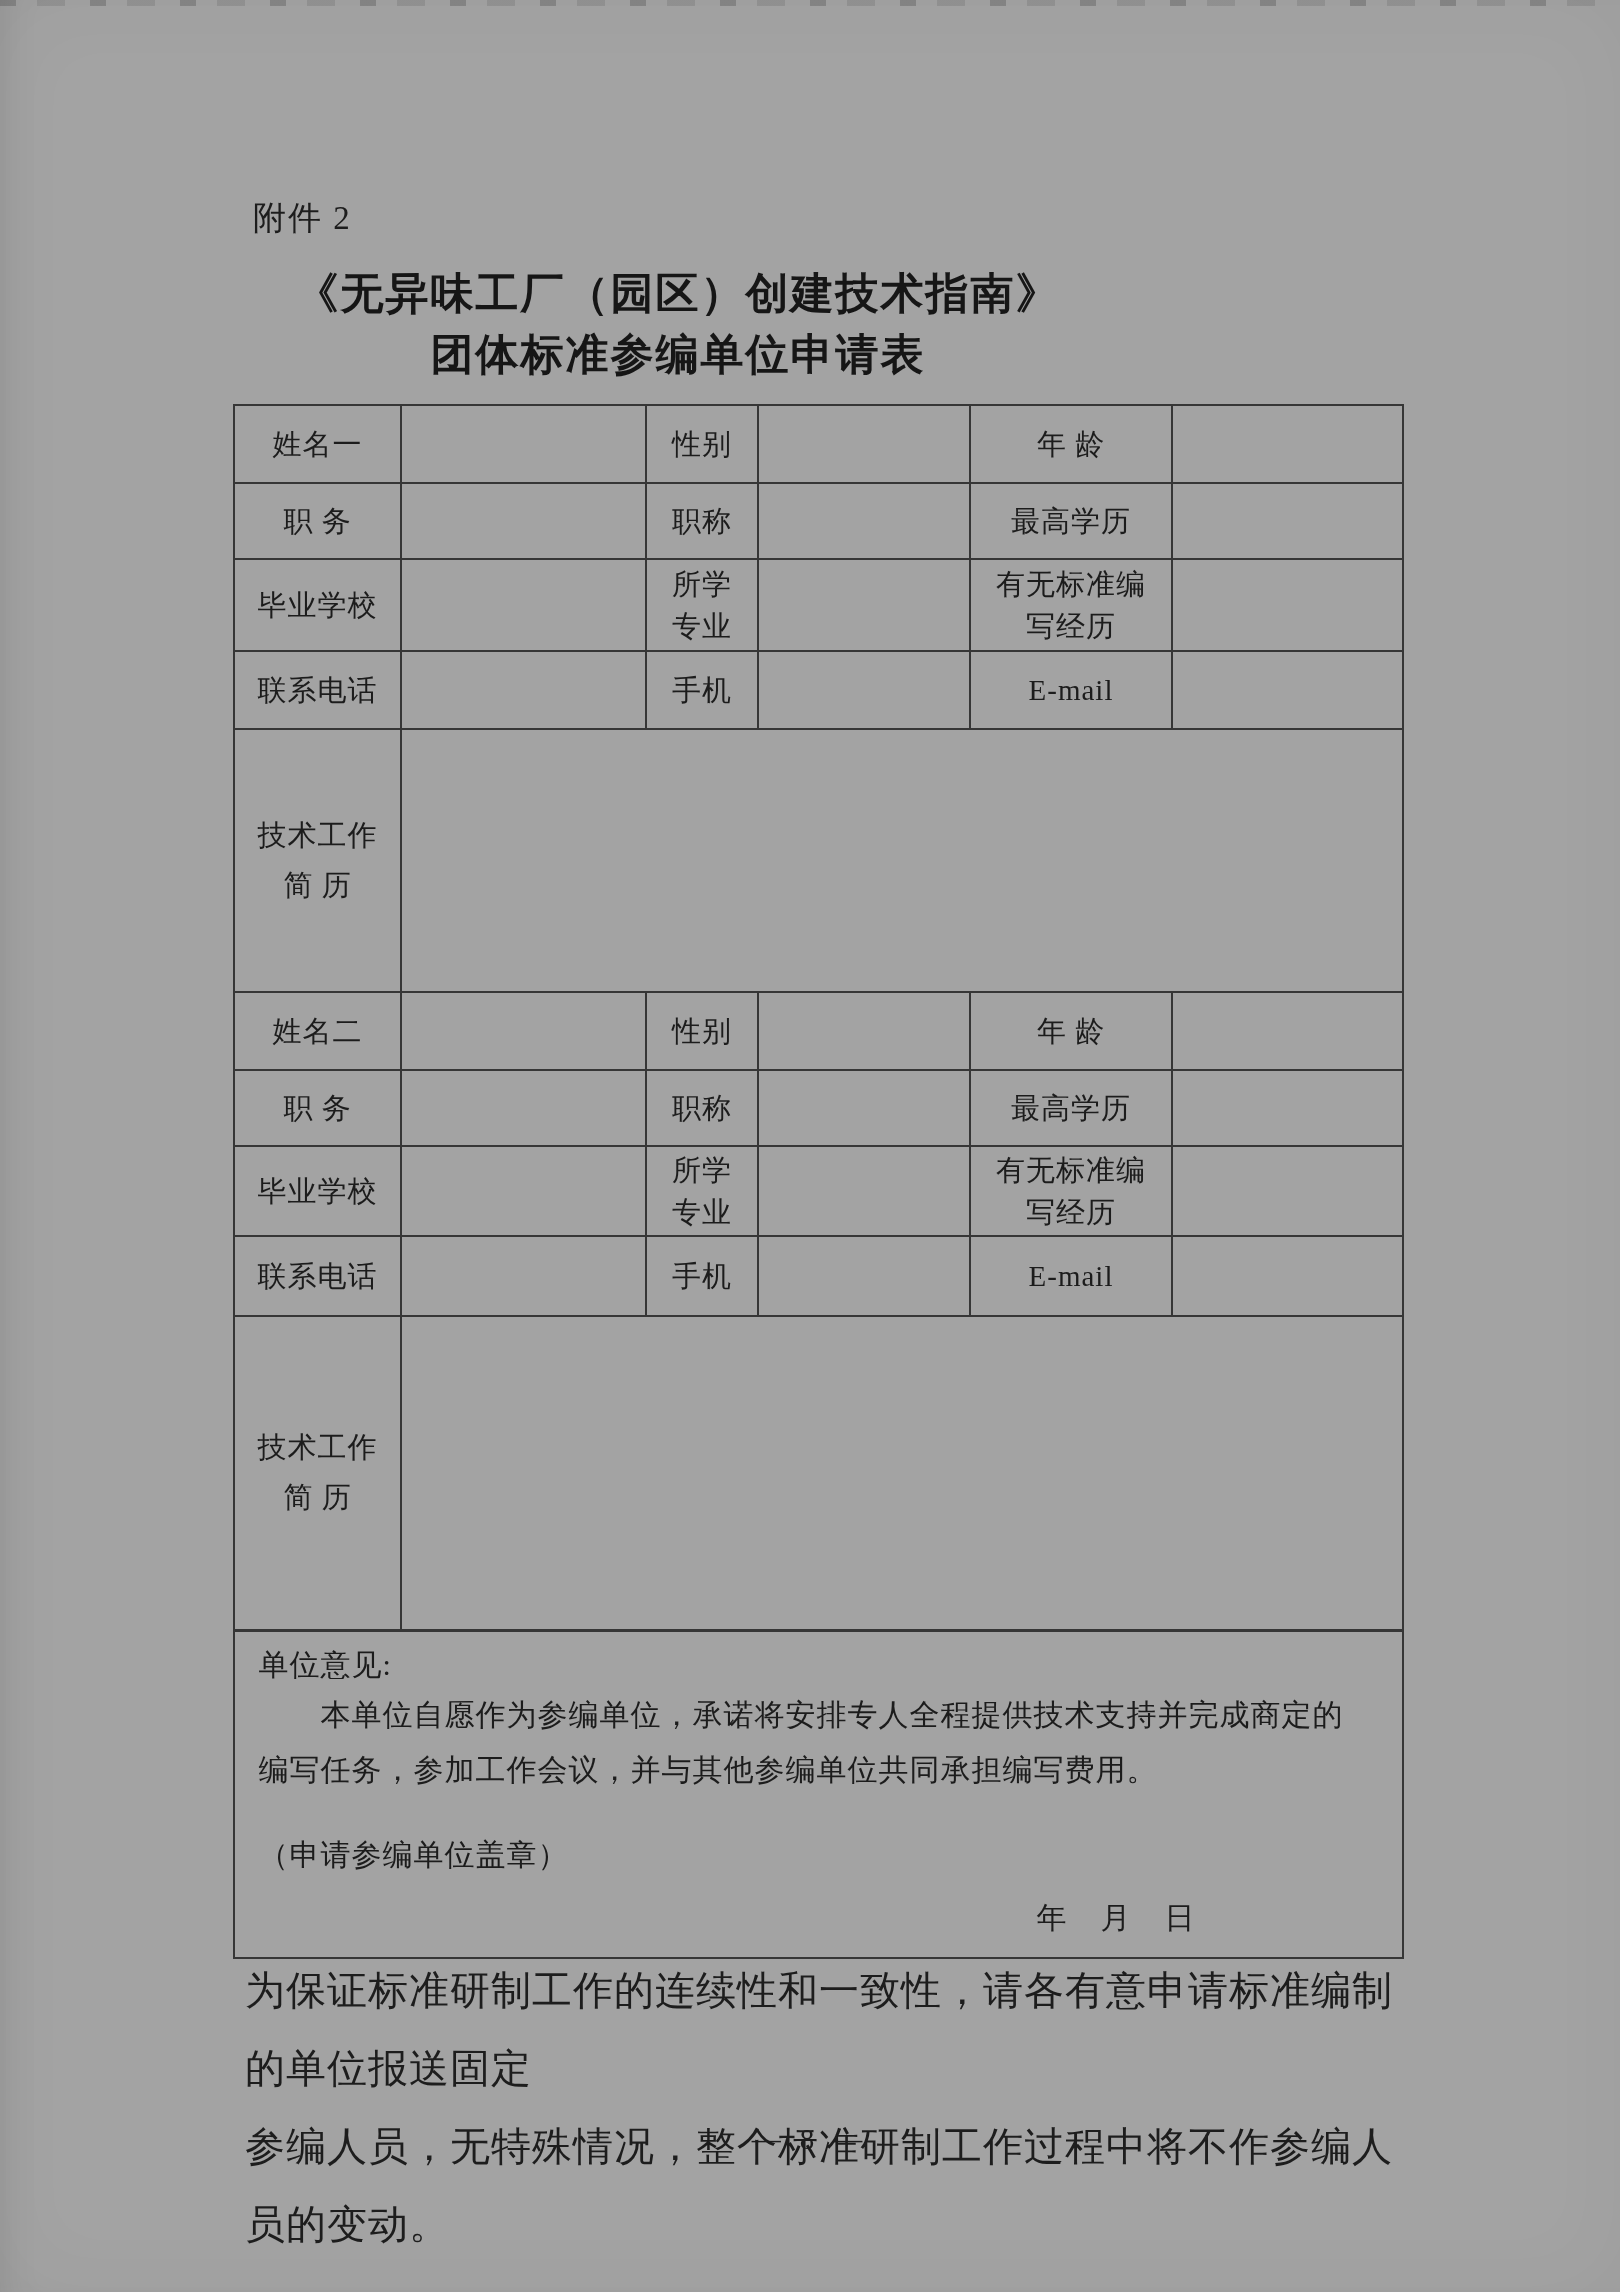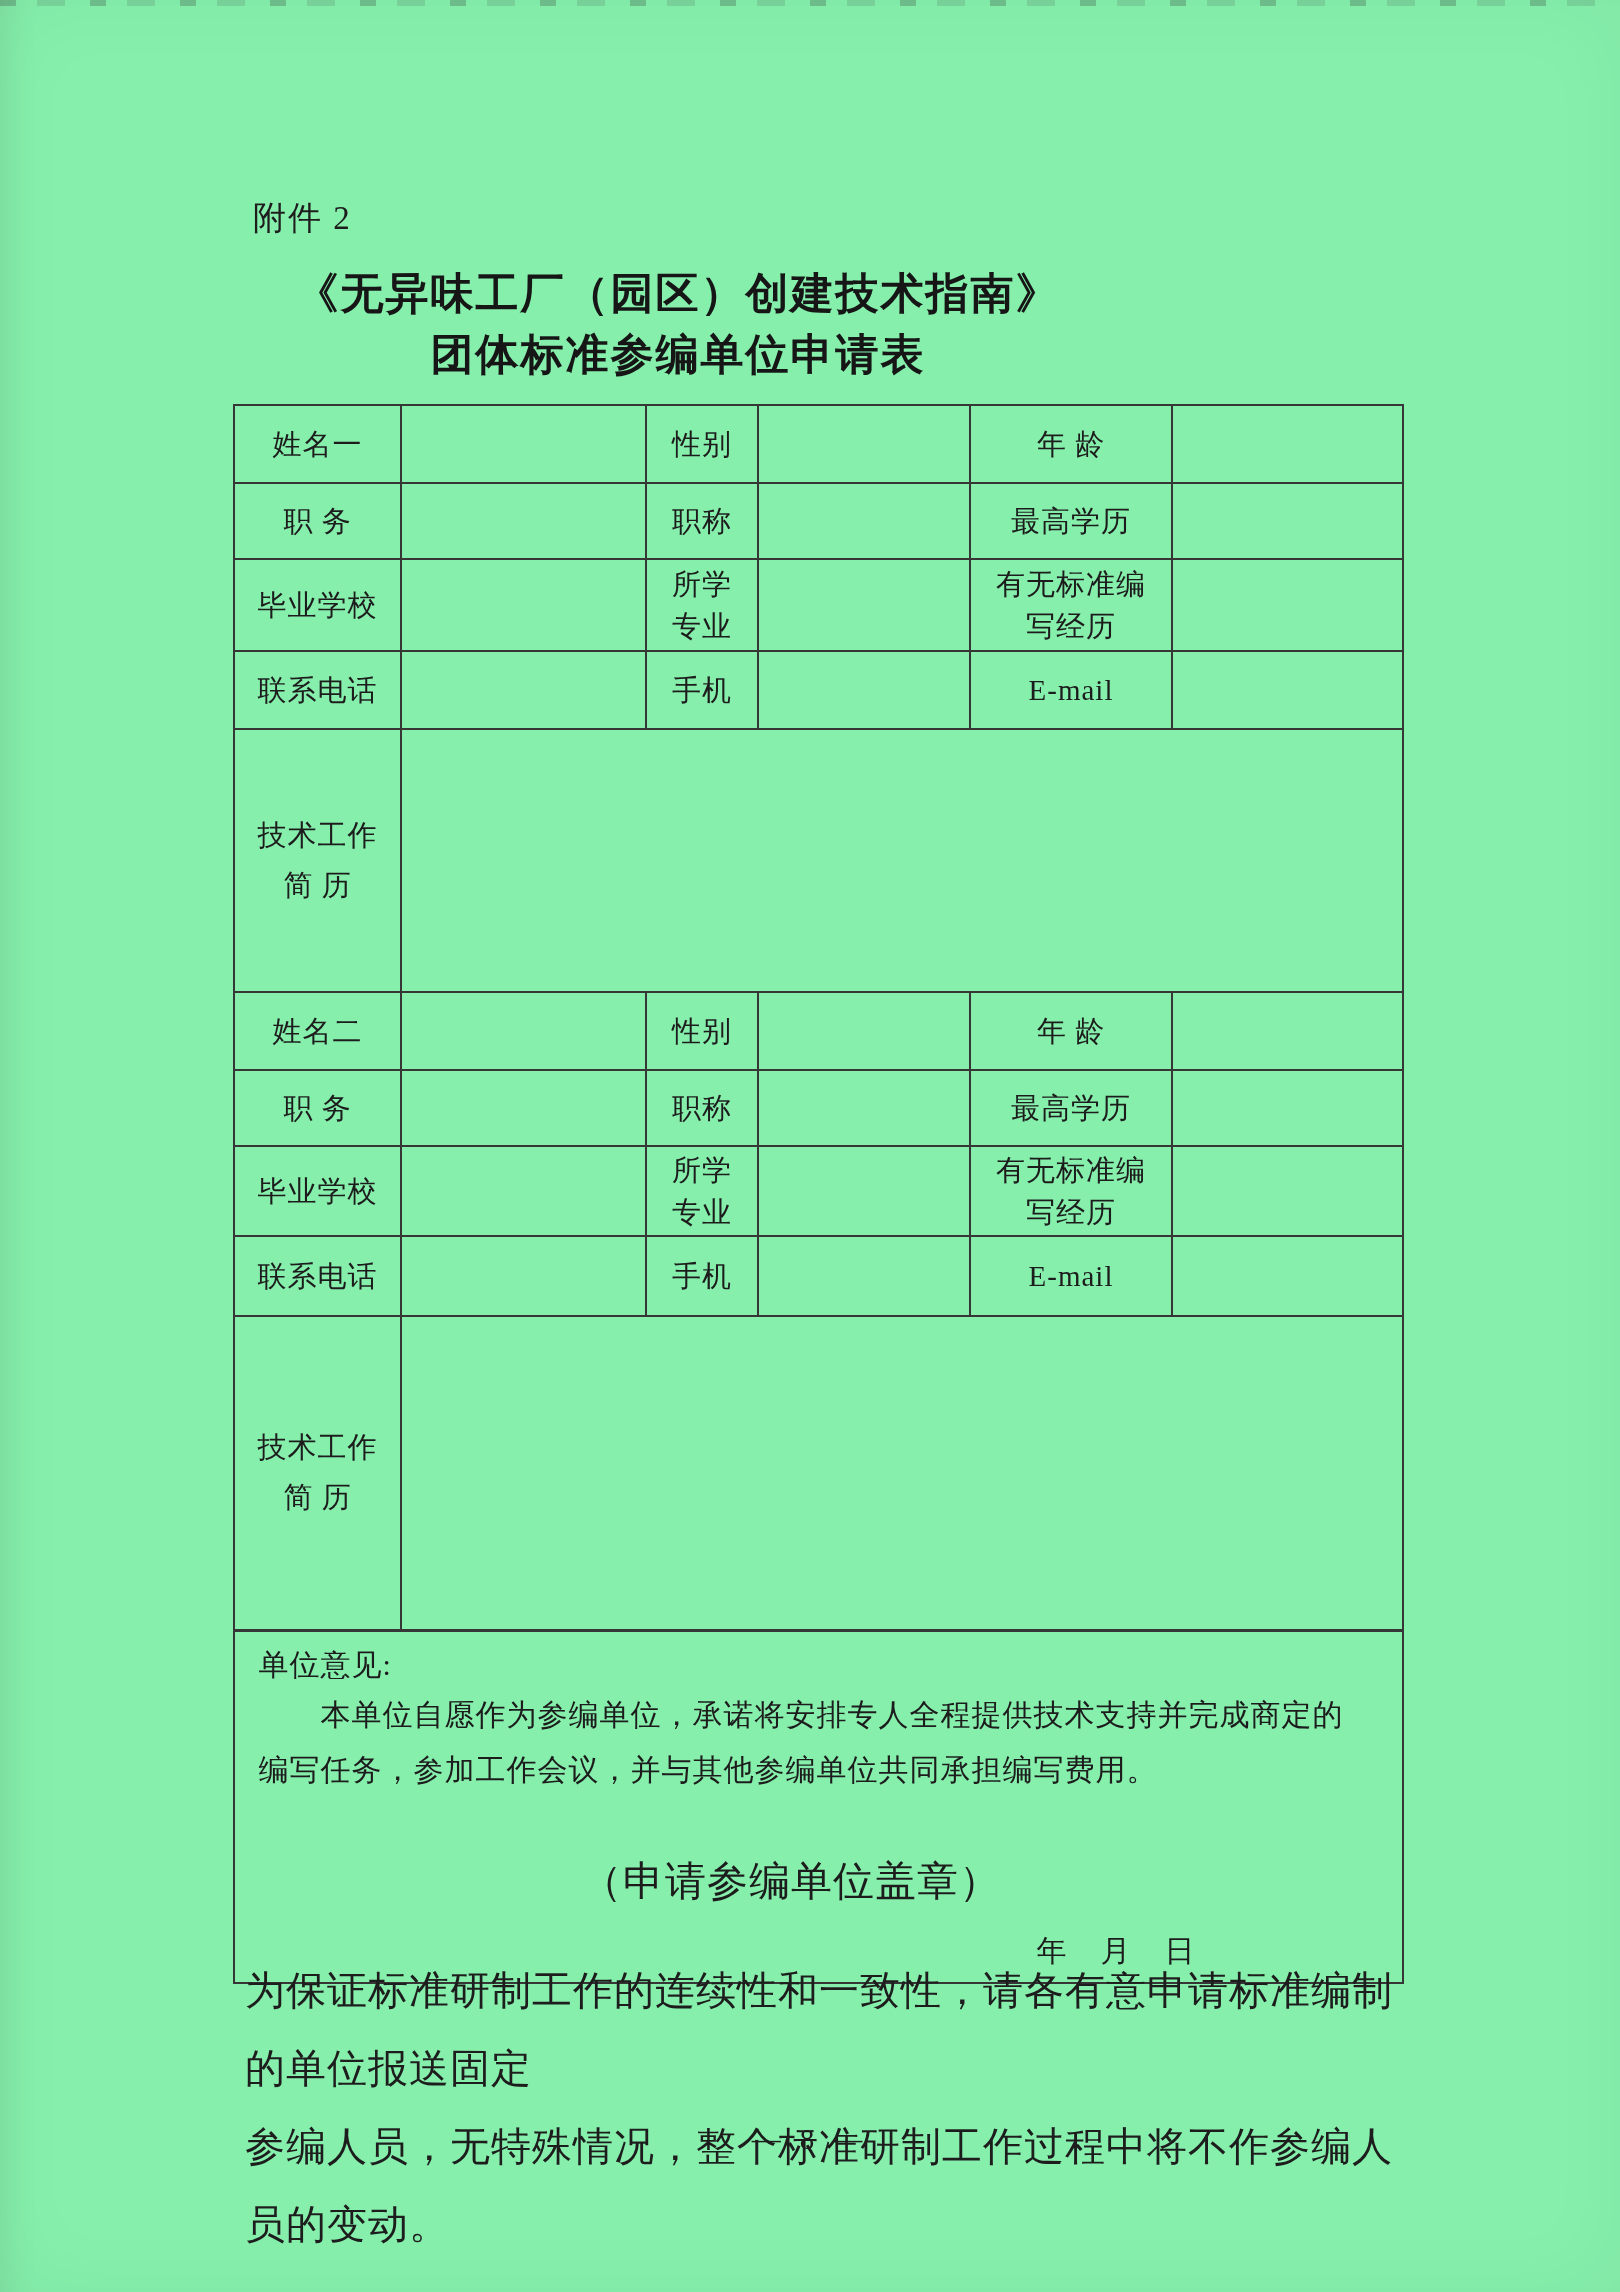--- a/index.html
+++ b/index.html
@@ -5,21 +5,21 @@
   * { margin: 0; padding: 0; box-sizing: border-box; }
   html, body { background: #f4f4f2; }
   body {
     font-family: "Liberation Serif", "DejaVu Serif", serif;
     color: #1d1d1d;
   }
   .page {
     position: relative;
     width: 1620px;
     height: 2293px;
-    background: #86efac;
+    background: #a3a3a3;
     overflow: hidden;
     box-shadow: inset 0 0 88px rgba(0,0,0,0.035), inset 29px 0 39px -29px rgba(0,0,0,0.10);
   }
   .scan-edge {
     position: absolute; top: 0; left: 0; right: 0; height: 5.9px;
     background: repeating-linear-gradient(90deg,
       rgba(45,45,45,.55) 0 15.7px, rgba(45,45,45,0) 15.7px 37px,
       rgba(45,45,45,.30) 37px 65px, rgba(45,45,45,0) 65px 90px);
     opacity: .45;
   }
@@ -69,22 +69,22 @@
   tr.r-resume2 { height: 314px; }
   tr.r-opinion { height: 328px; padding-left: 33px; }
   tr.r-opinion td { border-top-width: 3.9px; vertical-align: top; }
   .opinion-cell { padding: 13.7px 21.6px 9.8px 23.5px; }
   .opinion-heading { font-size: 30px; letter-spacing: 1px; }
   .opinion-body {
     font-size: 30px; line-height: 1.82; letter-spacing: 1px;
     white-space: pre-line; margin-top: 2px;
   }
   .stamp-line {
-    font-size: 41px; text-align: center; padding-right: 57px;
-    margin-top: 57px; letter-spacing: 1px;
+    font-size: 30px; text-align: left; padding-right: 57px;
+    margin-top: 38px; letter-spacing: 1px;
   }
   .date-line {
     font-size: 30px; text-align: right; padding-right: 184px;
     margin-top: 21.6px; letter-spacing: 2px;
   }
   .footer-note {
     position: absolute; left: 245px; top: 1952px; width: 1166px;
     font-size: 40px; line-height: 1.95; letter-spacing: 1px;
     white-space: pre-line;
   }

